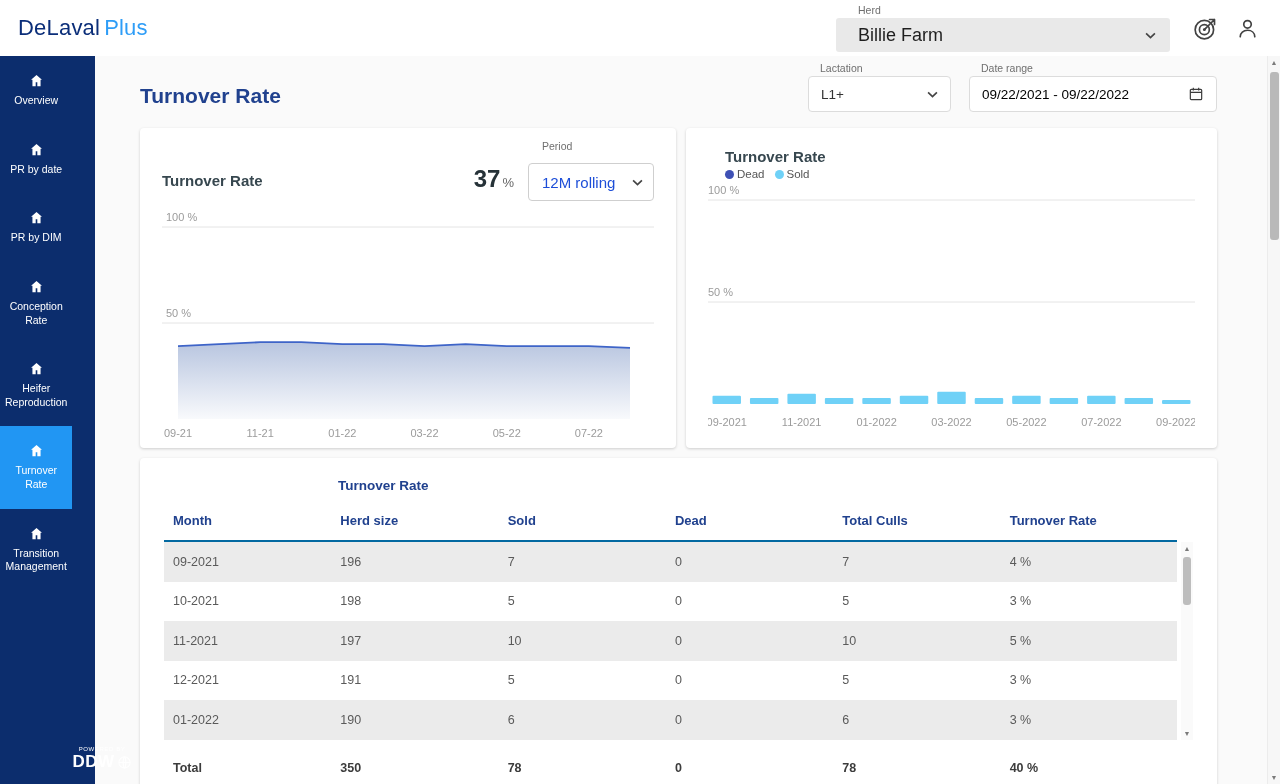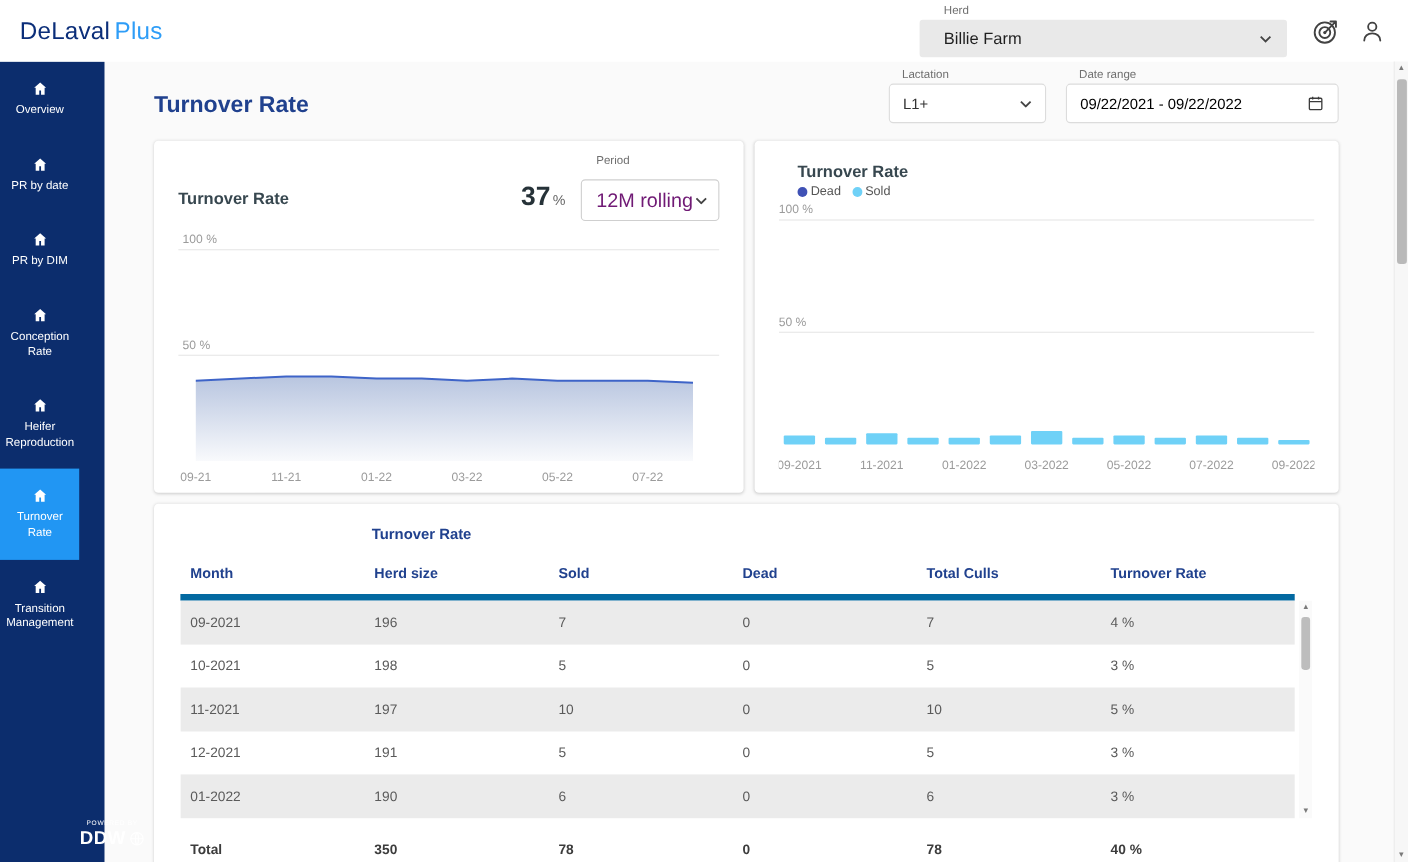--- a/index.html
+++ b/index.html
@@ -10,21 +10,21 @@
   
   .topbar{position:absolute;top:0;left:0;width:1280px;height:56px;background:#fff;
     display:flex;align-items:center;padding:0 18px;z-index:20}
   .brand{font-size:22px;font-weight:normal;color:#0b2e79;letter-spacing:.2px;cursor:pointer}
   .brand .plus{color:#2e9df7;margin-left:4px}
   .topbar-right{margin-left:auto;display:flex;align-items:center;gap:12px}
   .herd{width:334px;margin-right:8px}
   .sel-label{font-size:10.5px;color:#6f6f6f;display:block;margin-bottom:2px}
   .herd .sel-label{padding-left:22px}
   .herd-box{height:34px;background:#e9e9e9;border-radius:3px;display:flex;align-items:center;
-    padding:0 14px 0 22px;font-size:15px;color:#1f1f1f;cursor:pointer}
+    padding:0 14px 0 22px;font-size:18px;color:#1f1f1f;cursor:pointer}
   .herd-box .chev{margin-left:auto}
   .icon-btn{width:30px;height:30px;display:flex;align-items:center;justify-content:center;cursor:pointer}
 
   
   .sidebar{position:absolute;top:56px;left:0;width:95px;height:728px;background:#0c2d6d;
     display:flex;flex-direction:row;z-index:10}
   .nav-item{display:flex;flex-direction:column;align-items:center;gap:6px;padding:17px 5px;
     color:#fff;font-size:10.5px;text-align:center;line-height:1.3;cursor:pointer}
   .nav-item.active{background:#2196f3}
   .sidebar-footer{margin-top:auto;display:flex;flex-direction:column;align-items:center;
@@ -53,33 +53,33 @@
   .chart-card.left{width:536px}
   .chart-card.right{width:531px}
   .cc-head{display:flex;align-items:flex-end}
   .cc-title{font-size:15px;font-weight:bold;color:#37474f;margin-bottom:12px}
   .kpi{margin-left:auto;display:flex;align-items:baseline;margin-bottom:8px}
   .kpi-val{font-size:24px;font-weight:bold;color:#263238}
   .kpi-unit{font-size:13px;color:#666;margin-left:2px}
   .period{margin-left:14px;width:126px}
   .period .sel-label{padding-left:14px;margin-bottom:11px}
   .period-box{height:38px;border:1px solid #cfcfcf;border-radius:4px;display:flex;align-items:center;
-    padding:0 10px 0 13px;font-size:18px;color:#701a75;cursor:pointer}
+    padding:0 10px 0 13px;font-size:15px;color:#1d4ed8;cursor:pointer}
   .period-box .chev{margin-left:auto}
   .chart{display:block;margin-top:4px}
   .cc-title.rt{margin:8px 0 3px 17px}
   .legend{display:flex;gap:10px;margin-left:17px;font-size:11.5px;color:#555}
   .legend-item{display:flex;align-items:center;gap:3px;cursor:pointer}
   .dot{width:9px;height:9px;border-radius:50%;display:inline-block}
 
   
   .table-card{margin-top:10px;width:1077px;height:340px;padding:20px 24px 0;position:relative}
   .table-title{font-size:13.5px;font-weight:bold;color:#20418e;margin-left:174px}
   .thead{display:grid;grid-template-columns:repeat(6,1fr);margin-top:20px;width:calc(100% - 16px);
-    padding:0 0 12px 9px;font-size:13px;font-weight:bold;color:#20418e;border-bottom:6px solid #0369a1}
+    padding:0 0 12px 9px;font-size:13px;font-weight:bold;color:#20418e;border-bottom:2px solid #0369a1}
   .tbody-wrap{position:relative;height:198px;overflow:hidden}
   .trow{display:grid;grid-template-columns:repeat(6,1fr);height:39.5px;align-items:center;
     width:calc(100% - 16px);padding-left:9px;font-size:12.5px;color:#5a5a5a}
   .trow.stripe{background:#ebebeb}
   .total-row{display:grid;grid-template-columns:repeat(6,1fr);width:calc(100% - 16px);
     margin-top:8px;padding:13px 0 13px 9px;font-size:12.5px;font-weight:bold;color:#3c3c3c}
 
   
   .tscroll{position:absolute;top:0;right:0;bottom:0;width:12px;background:#fafafa;cursor:pointer}
   .pscroll{position:absolute;top:56px;right:0;width:13px;height:728px;background:#f7f7f7;

